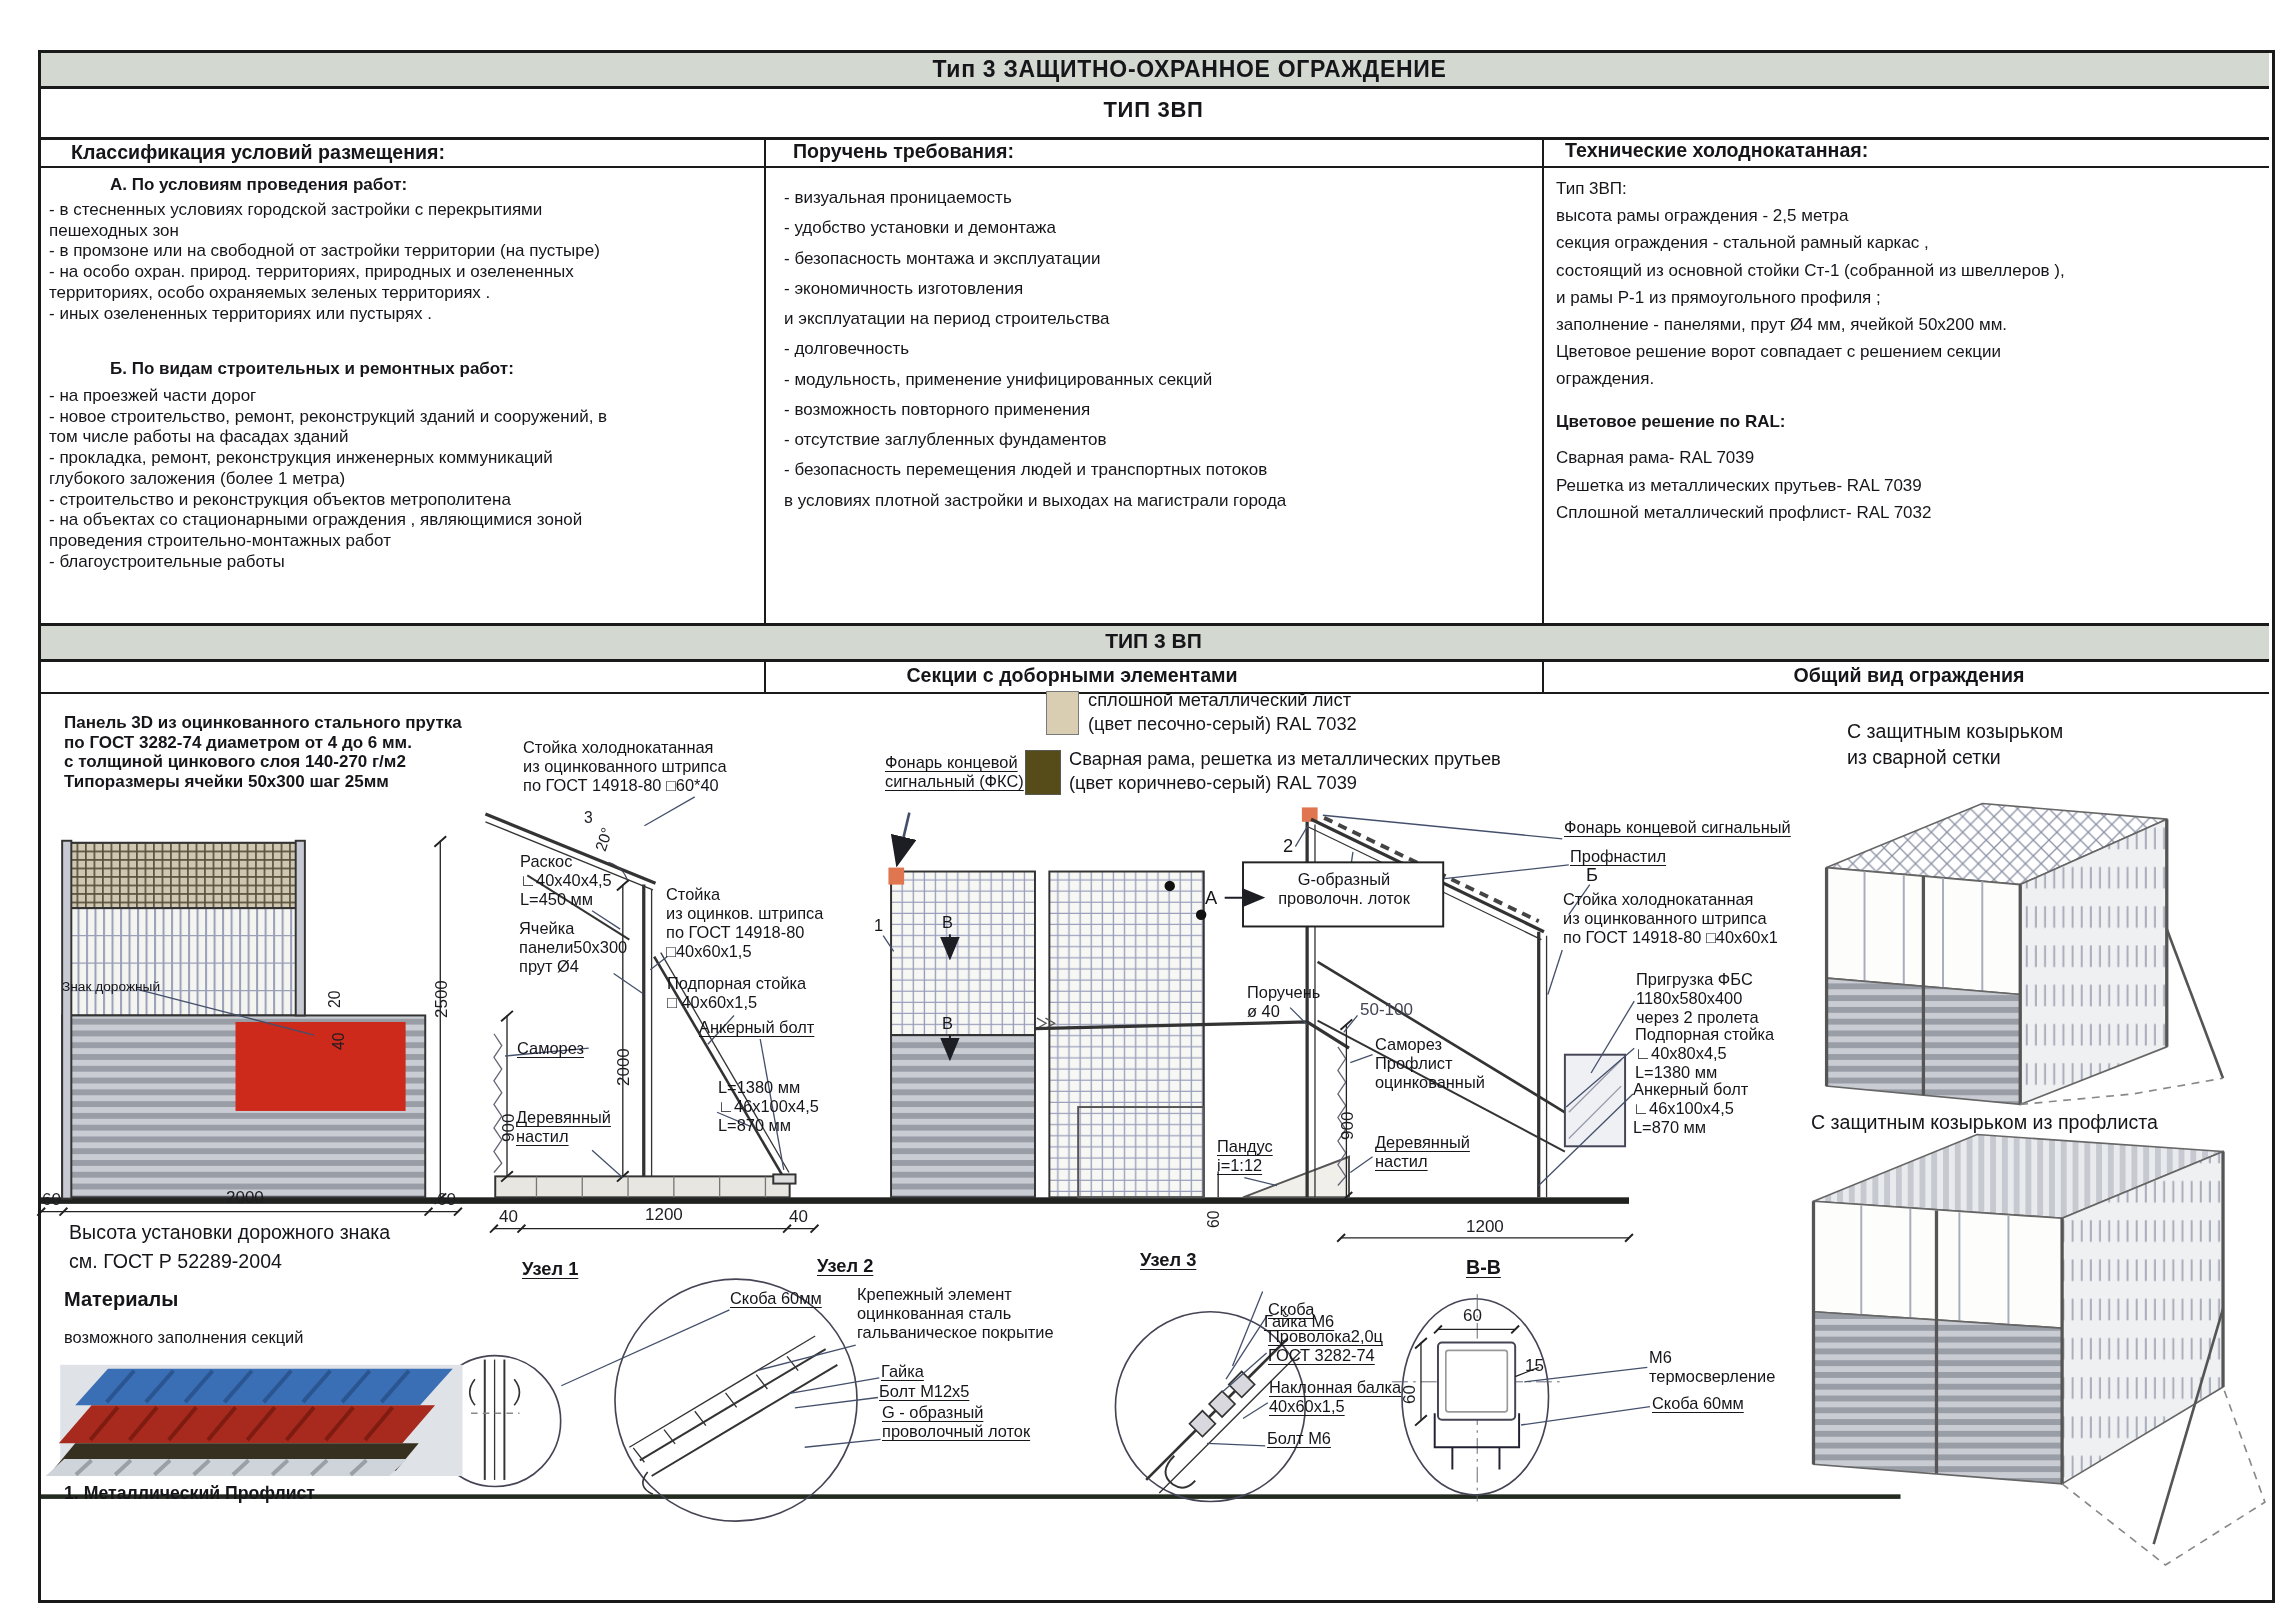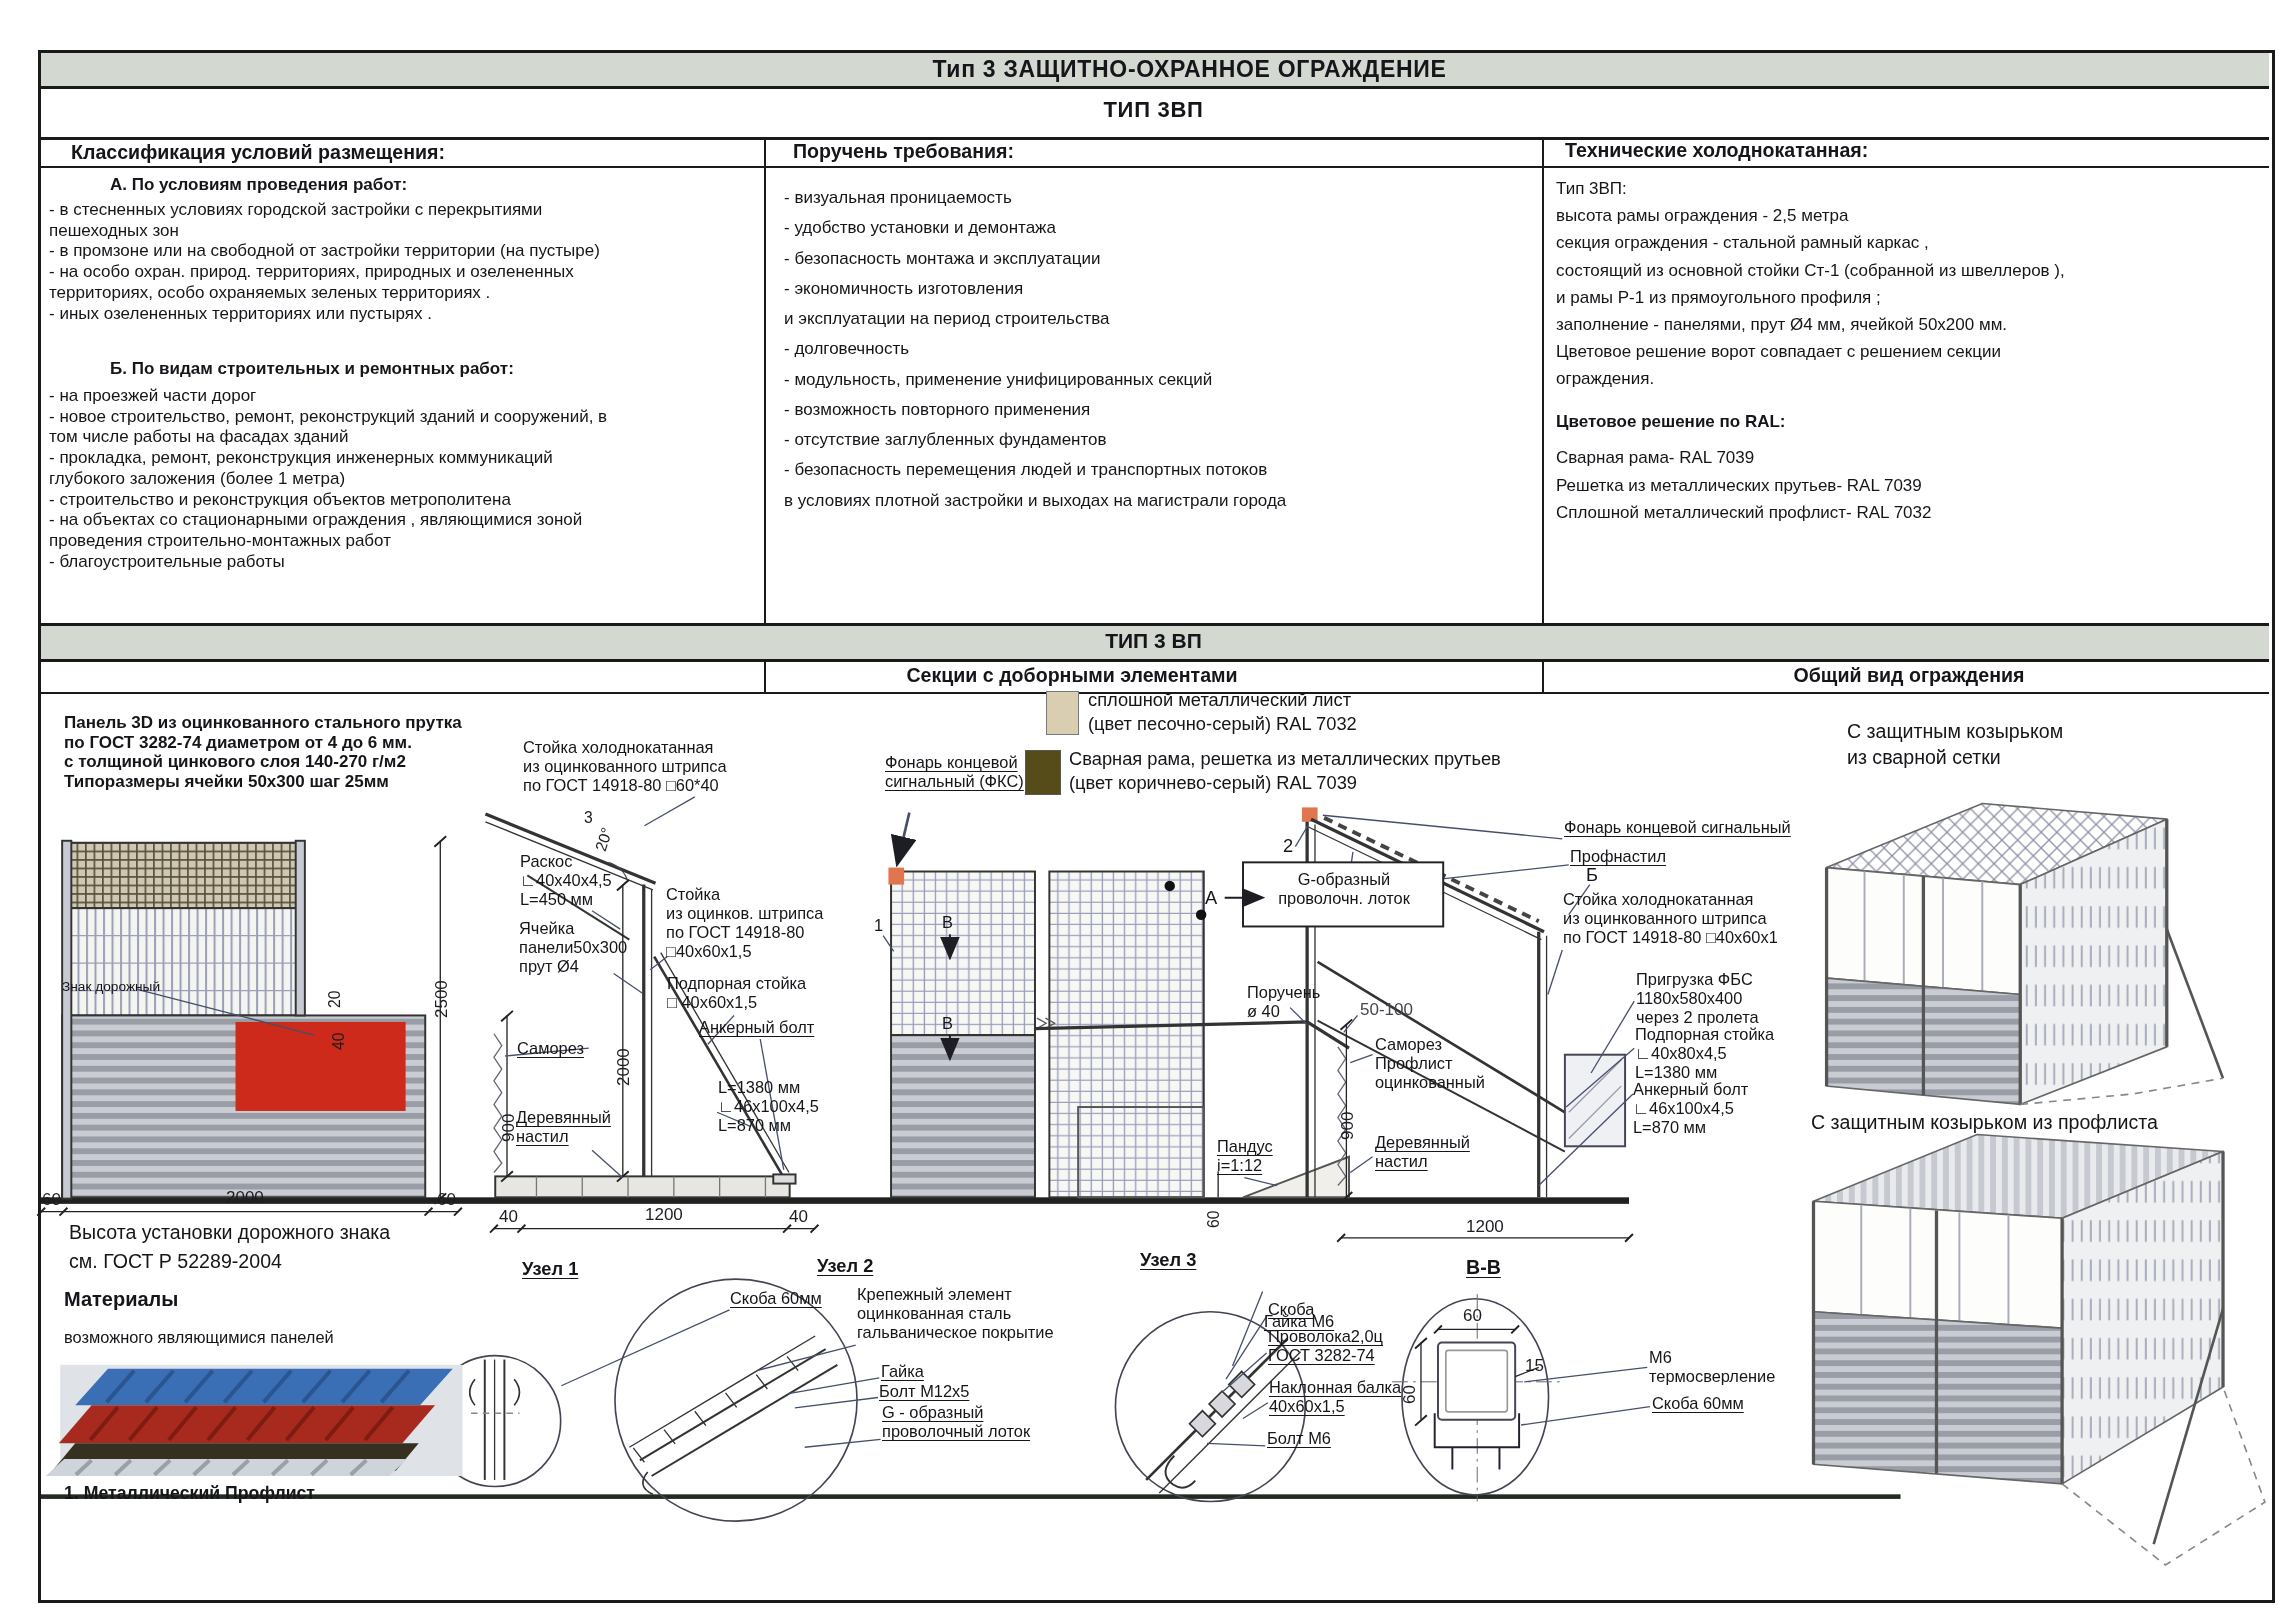--- a/index.html
+++ b/index.html
@@ -370,21 +370,21 @@
   <div class="lbl dim" style="left:584px;top:809px;font-size:15.7px;">3</div>
   <div class="lbl dim" style="left:42px;top:1190px;">60</div>
   <div class="lbl dim" style="left:226px;top:1188px;">2000</div>
   <div class="lbl dim" style="left:437px;top:1190px;">60</div>
   <div class="lbl dim" style="left:499px;top:1207px;">40</div>
   <div class="lbl dim" style="left:645px;top:1205px;">1200</div>
   <div class="lbl dim" style="left:789px;top:1207px;">40</div>
   <div class="lbl" style="left:69px;top:1218px;font-size:19.6px;line-height:1.5;">Высота установки дорожного знака
 см. ГОСТ Р 52289-2004</div>
   <div class="lbl b" style="left:64px;top:1288px;font-size:20px;">Материалы</div>
-  <div class="lbl" style="left:64px;top:1328px;">возможного являющимися панелей</div>
+  <div class="lbl" style="left:64px;top:1328px;">возможного заполнения секций</div>
   <div class="lbl" style="left:64px;top:1483px;font-size:17.7px;font-weight:600;">1. Металлический Профлист</div>
 
   <div class="sw sw1" style="left:1046px;top:691px;width:31px;height:42px;"></div>
   <div class="lbl" style="left:1088px;top:688px;font-size:18.3px;line-height:1.3;">сплошной металлический лист
 (цвет  песочно-серый) RAL 7032</div>
   <div class="sw sw2" style="left:1025px;top:750px;width:34px;height:43px;"></div>
   <div class="lbl" style="left:1069px;top:747px;font-size:18.3px;line-height:1.3;">Сварная рама, решетка из металлических прутьев
 (цвет коричнево-серый) RAL 7039</div>
   <div class="lbl und" style="left:885px;top:753px;">Фонарь концевой
 сигнальный (ФКС)</div>

